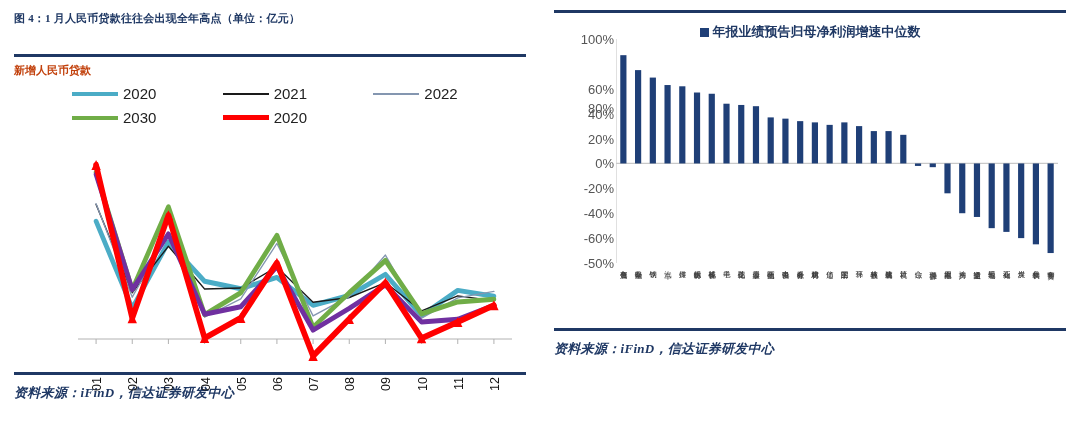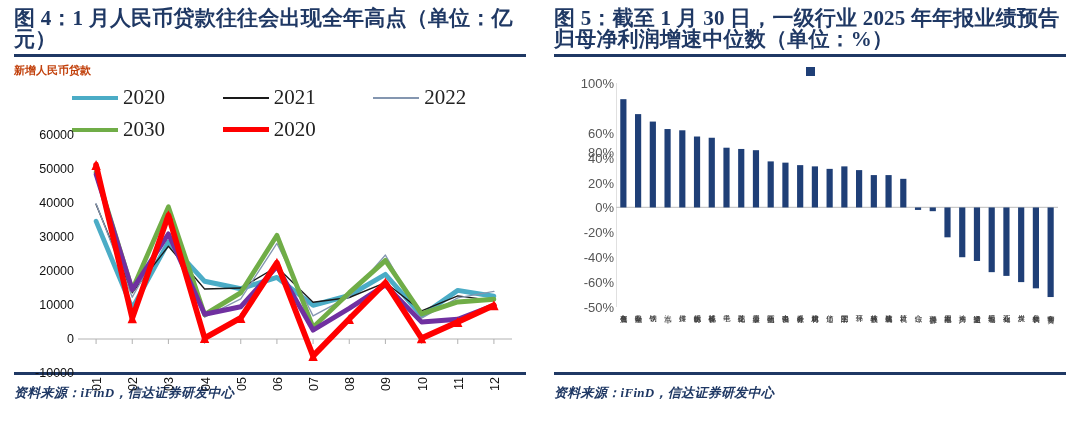--- a/index.html
+++ b/index.html
@@ -11,21 +11,21 @@
   }
   .page { position: relative; width: 1080px; height: 442px; display: flex; }
 
   .panel { position: relative; width: 540px; height: 442px; padding: 0; }
   .panel-inner { position: relative; width: 100%; height: 100%; padding: 8px 14px 0 14px; }
 
   .fig-title {
     color: #1f3864;
     font-family: "Liberation Serif", serif;
     font-weight: bold;
-    font-size: 21px;
+    font-size: 11px;
     line-height: 21px;
     letter-spacing: .2px;
     min-height: 44px;
   }
 
   .rule {
     height: 3px; background: #1f3864; width: 100%;
     margin-top: 2px;
   }
   .rule-bottom { height: 2.5px; background: #1f3864; width: 100%; }
@@ -49,21 +49,21 @@
     font-weight: bold; font-size: 11px; color: #c2410c;
     font-family: "Liberation Serif", serif;
   }
   .lc-legend {
     position: absolute; top: 28px; left: 58px; width: 452px;
     display: grid; grid-template-columns: 1fr 1fr 1fr;
     row-gap: 7px; column-gap: 0px;
   }
   .lg-item { display: flex; align-items: center; gap: 5px; }
   .lg-swatch { width: 46px; height: 0; border-top-style: solid; }
-  .lg-label { font-size: 21px; color: #222; font-family: Liberation Serif, serif; }
+  .lg-label { font-size: 15px; color: #222; font-family: Liberation Sans, sans-serif; }
 
   .lc-ylabels {
     position: absolute; left: 6px; top: 78px; width: 54px; height: 238px;
   }
   .lc-ylabels span {
     position: absolute; right: 0; font-size: 12.5px; color: #111;
     font-family: "Liberation Sans", sans-serif; transform: translateY(-50%);
     white-space: nowrap;
   }
   .lc-plot {
@@ -145,30 +145,20 @@
                 <span class="lg-label">2022</span>
               </div>
               <div class="lg-item">
                 <span class="lg-swatch" style="border-top-width: 4px; border-top-color: rgb(112, 173, 71);"></span>
                 <span class="lg-label">2030</span>
               </div>
               <div class="lg-item">
                 <span class="lg-swatch" style="border-top-width: 5px; border-top-color: rgb(255, 0, 0);"></span>
                 <span class="lg-label">2020</span>
               </div>
-            </div>
-          <div class="lc-ylabels" id="lc-ylabels">
-              <span style="top: 0%;">60000</span>
-              <span style="top: 14.2857%;">50000</span>
-              <span style="top: 28.5714%;">40000</span>
-              <span style="top: 42.8571%;">30000</span>
-              <span style="top: 57.1429%;">20000</span>
-              <span style="top: 71.4286%;">10000</span>
-              <span style="top: 85.7143%;">0</span>
-              <span style="top: 100%;">-10000</span>
             </div>
           <div class="lc-plot">
             <svg id="lc-svg" width="100%" height="100%" viewBox="0 0 462 238" preserveAspectRatio="none">
                 <line x1="0" x2="462" y1="204" y2="204" stroke="#b0b0b0" stroke-width="1"></line>
                 <line x1="19.25" x2="19.25" y1="204" y2="209" stroke="#b0b0b0" stroke-width="1"></line>
                 <line x1="57.75" x2="57.75" y1="204" y2="209" stroke="#b0b0b0" stroke-width="1"></line>
                 <line x1="96.25" x2="96.25" y1="204" y2="209" stroke="#b0b0b0" stroke-width="1"></line>
                 <line x1="134.75" x2="134.75" y1="204" y2="209" stroke="#b0b0b0" stroke-width="1"></line>
                 <line x1="173.25" x2="173.25" y1="204" y2="209" stroke="#b0b0b0" stroke-width="1"></line>
                 <line x1="211.75" x2="211.75" y1="204" y2="209" stroke="#b0b0b0" stroke-width="1"></line>
@@ -215,27 +205,27 @@
         </div>
       </div>
 
       <div class="rule-bottom"></div>
       <div class="source">资料来源：iFinD，信达证券研发中心</div>
     </div>
   </div>
 
   <div class="panel">
     <div class="panel-inner">
-      <div class="fig-title">图 5：截至 1 月 30 日，一级行业 2025 年年报业绩预告归母净利润增速中位数（单位：%）</div>
       <div class="rule"></div>
 
       <div class="chart-area">
         <div class="bc" id="bar-chart">
           <div class="bc-legend">
             <span class="bc-legend-mark"></span>
+            <span class="bc-legend-text">年报业绩预告归母净利润增速中位数</span>
           </div>
           <div class="bc-ylabels" id="bc-ylabels">
               <span style="top: 0%;">100%</span>
               <span style="top: 11.1111%; margin-top: 44px;">80%</span>
               <span style="top: 22.2222%;">60%</span>
               <span style="top: 33.3333%;">40%</span>
               <span style="top: 44.4444%;">20%</span>
               <span style="top: 55.5556%;">0%</span>
               <span style="top: 66.6667%;">-20%</span>
               <span style="top: 77.7778%;">-40%</span>

